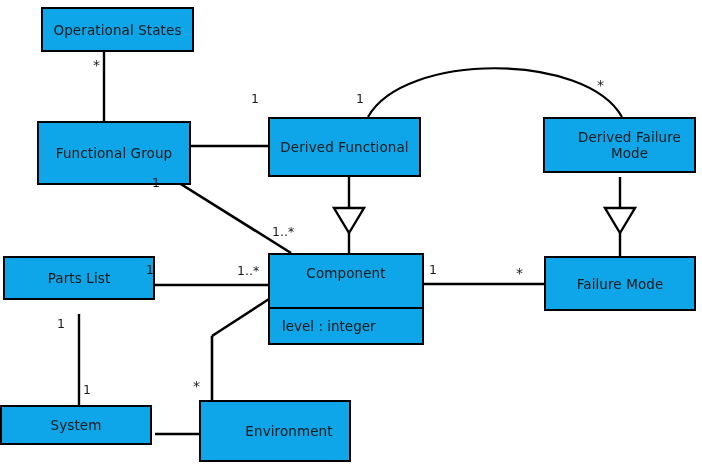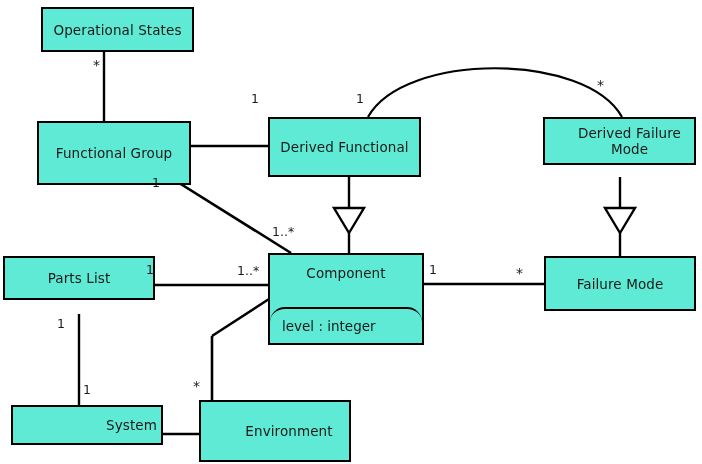--- a/index.html
+++ b/index.html
@@ -21,21 +21,21 @@
     left: 0;
     top: 0;
     width: 702px;
     height: 464px;
     pointer-events: none;
   }
   .uml-class {
     position: absolute;
     box-sizing: border-box;
     border: 2px solid #000000;
-    background: #5eead4;
+    background: #0ea5e9;
     display: flex;
     flex-direction: column;
     z-index: 5;
   }
   .uml-name-compartment {
     flex: 1 1 auto;
     display: flex;
     align-items: center;
     justify-content: center;
     font-size: 13.5px;
@@ -47,21 +47,20 @@
   .uml-attr-compartment {
     flex: 0 0 auto;
     border-top: 2px solid #000000;
     display: flex;
     align-items: center;
     justify-content: flex-start;
     font-size: 13.5px;
     color: #1a1a1a;
     padding: 4px 0 4px 12px;
     min-height: 26px;
-    border-radius: 15px;
   }
   .mult-label {
     position: absolute;
     font-size: 12.5px;
     color: #1a1a1a;
     line-height: 1;
     white-space: nowrap;
     z-index: 7;
   }
   .mult-label.star {
@@ -108,38 +107,38 @@
   </div>
 
   <div class="uml-class" style="left:37px; top:121px; width:154px; height:64px;">
     <div class="uml-name-compartment">Functional Group</div>
   </div>
 
   <div class="uml-class" style="left:268px; top:117px; width:153px; height:60px;">
     <div class="uml-name-compartment">Derived Functional</div>
   </div>
 
-  <div class="uml-class" style="left:543px; top:117px; width:153px; height:48px;padding-left:20px;">
+  <div class="uml-class" style="left:543px; top:117px; width:153px; height:56px;padding-left:20px;">
     <div class="uml-name-compartment">Derived Failure Mode</div>
   </div>
 
   <div class="uml-class" style="left:3px; top:256px; width:152px; height:44px;">
     <div class="uml-name-compartment">Parts List</div>
   </div>
 
   <div class="uml-class" style="left:268px; top:253px; width:156px; height:92px;gap:16px;">
     <div class="uml-name-compartment">Component</div>
     <div class="uml-attr-compartment">level : integer</div>
   </div>
 
   <div class="uml-class" style="left:544px; top:256px; width:152px; height:55px;">
     <div class="uml-name-compartment">Failure Mode</div>
   </div>
 
-  <div class="uml-class" style="left:11px; top:405px; width:152px; height:40px;align-items:flex-end;">
+  <div class="uml-class" style="left:0; top:405px; width:152px; height:40px;">
     <div class="uml-name-compartment">System</div>
   </div>
 
   <div class="uml-class" style="left:199px; top:400px; width:152px; height:62px;padding-left:28px;">
     <div class="uml-name-compartment">Environment</div>
   </div>
 
   <div id="multiplicity-layer">
       <div class="mult-label star" style="left: 93px; top: 58px;">*</div>
       <div class="mult-label" style="left: 251px; top: 93px;">1</div>

